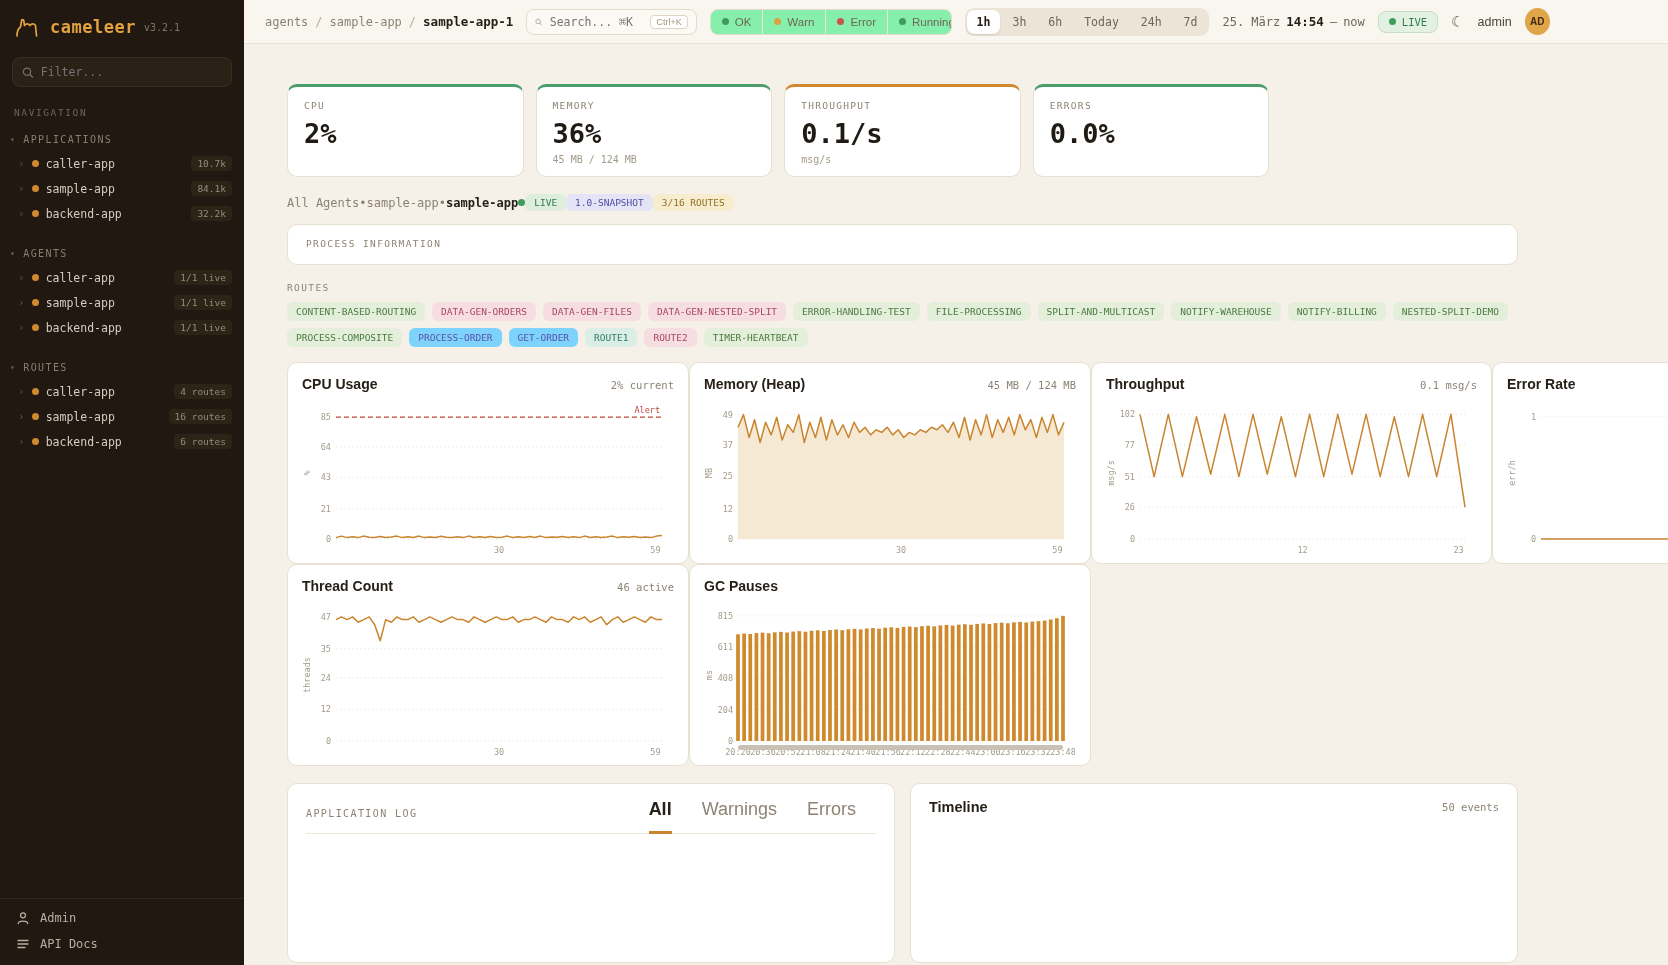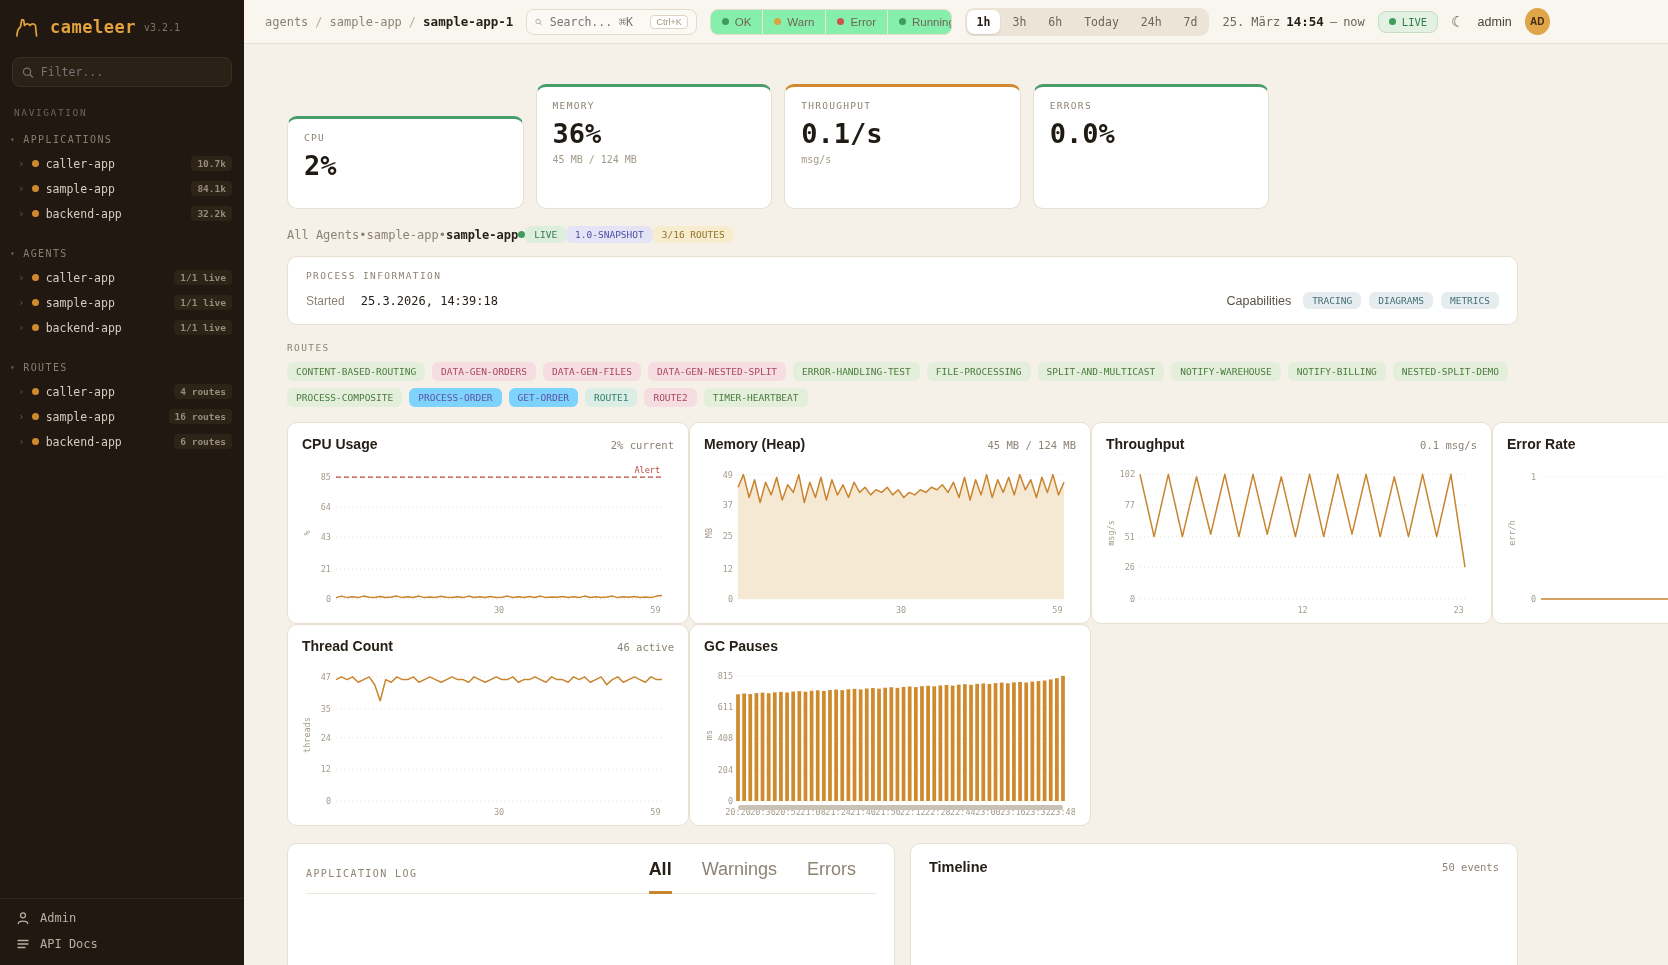--- a/index.html
+++ b/index.html
@@ -19,21 +19,21 @@
   .nav-label { font-size: 9.5px; letter-spacing: 1.6px; color: #6f6557; padding: 0 14px 10px; }
   .side-section { margin-bottom: 16px; }
   .section-head { display: flex; align-items: center; gap: 7px; padding: 6px 14px 6px 10px;
     font-size: 10px; letter-spacing: 1.4px; color: #8a7f6f; cursor: pointer; }
   .caret { font-size: 8px; color: #6f6557; }
   .side-item { display: flex; align-items: center; gap: 7px; padding: 5px 12px 5px 18px;
     font-size: 11.5px; color: #d6cdc0; cursor: pointer; }
   .chev { color: #5f5547; font-size: 11px; }
   .dot { width: 7px; height: 7px; border-radius: 50%; background: #d0892e; flex: none; }
   .iname { flex: 1; }
-  .ibadge { font-size: 9.5px; color: #968b7b; background: #2d2418; border-radius: 4px; padding: 2px 6px; font-weight: bold; }
+  .ibadge { font-size: 9.5px; color: #968b7b; background: #2d2418; border-radius: 4px; padding: 2px 6px; }
   .side-body { flex: 1; overflow: hidden; }
   .sidebar-footer { border-top: 1px solid #33291d; padding: 12px 16px 14px; display: flex; flex-direction: column; gap: 12px; }
   .footer-item { display: flex; align-items: center; gap: 10px; font-size: 12px; color: #b9afa0; cursor: pointer; }
 
   
   .topbar { position: fixed; left: 244px; right: 0; top: 0; height: 44px; background: #f9f6ef;
     border-bottom: 1px solid #e7e0d3; display: flex; align-items: center; gap: 13px;
     padding: 0 118px 0 21px; z-index: 5; }
   .crumbs { display: flex; align-items: center; gap: 7px; font-family: "DejaVu Sans Mono", monospace;
     font-size: 12px; color: #8d8374; white-space: nowrap; }
@@ -303,21 +303,21 @@
   </div>
 
   <button class="moon">☾</button>
   <span class="user">admin</span>
   <div class="avatar">AD</div>
 </header>
 
 <main class="main">
 
   <div class="stat-row">
-    <div class="stat-card" style="border-top-color: rgb(74, 157, 107); margin-top: 32px;">
+    <div class="stat-card" style="border-top-color: rgb(74, 157, 107);">
       <div class="stat-label">CPU</div>
       <div class="stat-value">2%</div>
       <div class="stat-sub"></div>
     </div>
     <div class="stat-card" style="border-top-color: rgb(74, 157, 107);">
       <div class="stat-label">MEMORY</div>
       <div class="stat-value">36%</div>
       <div class="stat-sub">45 MB / 124 MB</div>
     </div>
     <div class="stat-card" style="border-top-color: rgb(208, 137, 46);">
@@ -339,30 +339,20 @@
     <span>•</span>
     <span class="cur">sample-app</span>
     <span class="gdot"></span>
     <span class="badge b-green">LIVE</span>
     <span class="badge b-indigo">1.0-SNAPSHOT</span>
     <span class="badge b-amber">3/16 ROUTES</span>
   </div>
 
   <section class="panel process">
     <div class="panel-title">PROCESS INFORMATION</div>
-    <div class="proc-row">
-      <span class="proc-label">Started</span>
-      <span class="proc-value">25.3.2026, 14:39:18</span>
-      <div class="cap-wrap">
-        <span class="cap-label">Capabilities</span>
-        <span class="cap-pill">TRACING</span>
-        <span class="cap-pill">DIAGRAMS</span>
-        <span class="cap-pill">METRICS</span>
-      </div>
-    </div>
   </section>
 
   <div class="routes-label">ROUTES</div>
   <div class="tags">
     <span class="tag t-green">CONTENT-BASED-ROUTING</span>
     <span class="tag t-pink">DATA-GEN-ORDERS</span>
     <span class="tag t-pink">DATA-GEN-FILES</span>
     <span class="tag t-pink">DATA-GEN-NESTED-SPLIT</span>
     <span class="tag t-green">ERROR-HANDLING-TEST</span>
     <span class="tag t-green">FILE-PROCESSING</span>

